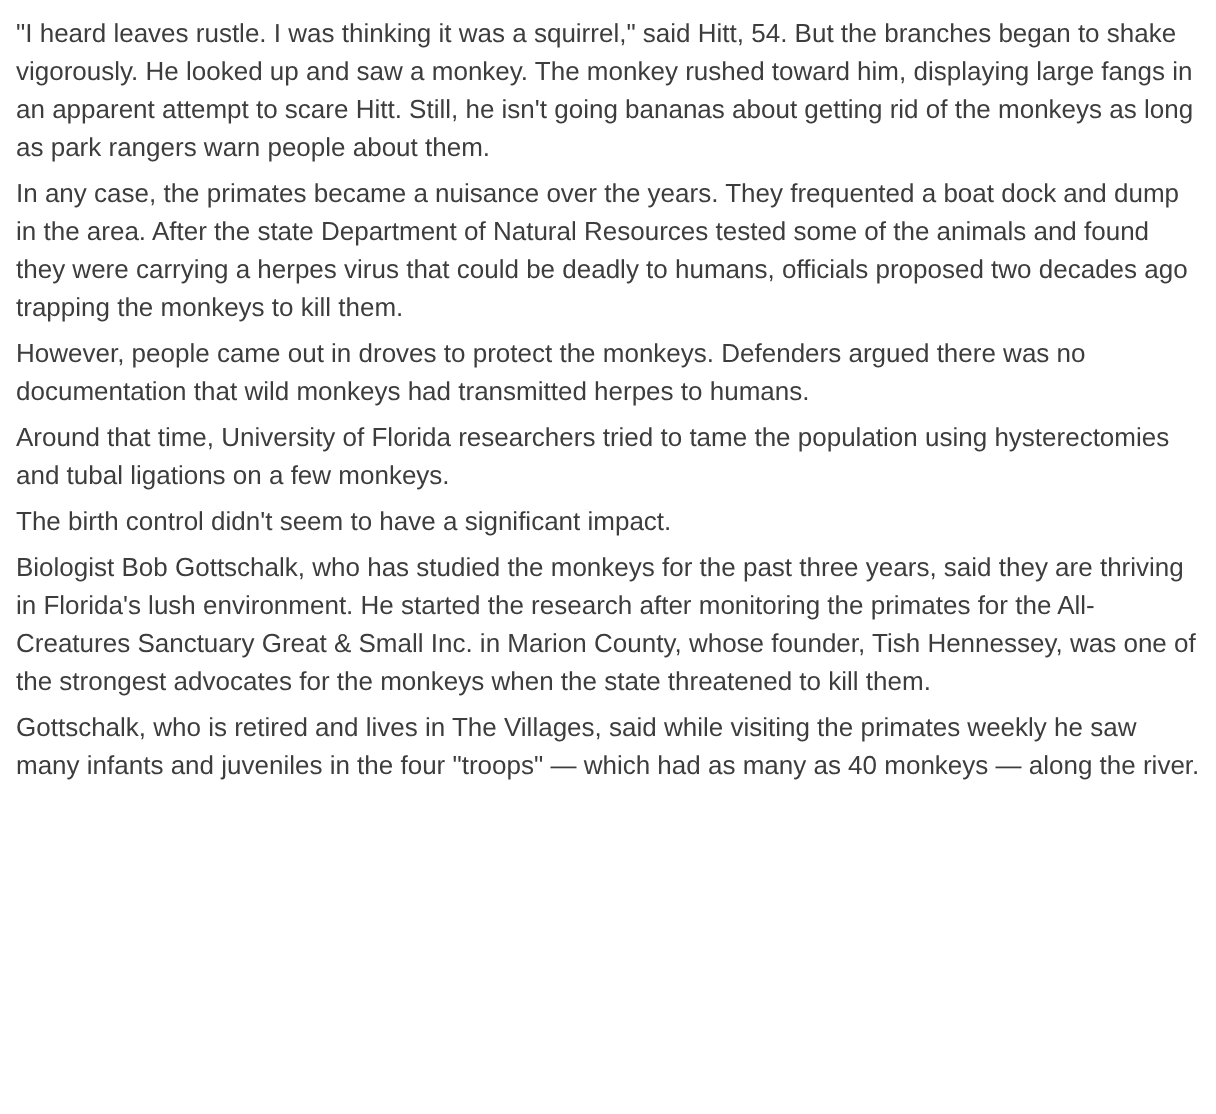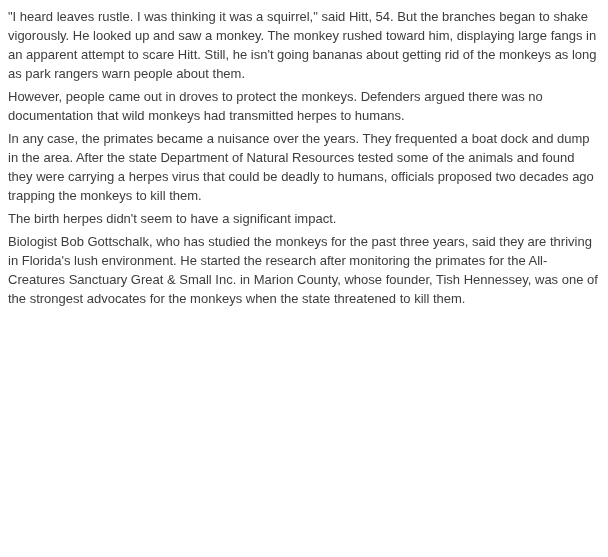--- a/index.html
+++ b/index.html
@@ -24,17 +24,19 @@
     line-height: 19px;
     color: #3d3d3d;
     -webkit-font-smoothing: antialiased;
   }
 </style>
 </head>
 <body>
 
 <main class="article-body">
   <p>"I heard leaves rustle. I was thinking it was a squirrel," said Hitt, 54. But the branches began to shake vigorously. He looked up and saw a monkey. The monkey rushed toward him, displaying large fangs in an apparent attempt to scare Hitt. Still, he isn't going bananas about getting rid of the monkeys as long as park rangers warn people about them.</p>
+  <p>In any case, the primates became a nuisance over the years. They frequented a boat dock and dump in the area. After the state Department of Natural Resources tested some of the animals and found they were carrying a herpes virus that could be deadly to humans, officials proposed two decades ago trapping the monkeys to kill them.</p>
   <p>However, people came out in droves to protect the monkeys. Defenders argued there was no documentation that wild monkeys had transmitted herpes to humans.</p>
-  <p>In any case, the primates became a nuisance over the years. They frequented a boat dock and dump in the area. After the state Department of Natural Resources tested some of the animals and found they were carrying a herpes virus that could be deadly to humans, officials proposed two decades ago trapping the monkeys to kill them.</p>
-  <p>The birth herpes didn't seem to have a significant impact.</p>
+  <p>Around that time, University of Florida researchers tried to tame the population using hysterectomies and tubal ligations on a few monkeys.</p>
+  <p>The birth control didn't seem to have a significant impact.</p>
   <p>Biologist Bob Gottschalk, who has studied the monkeys for the past three years, said they are thriving in Florida's lush environment. He started the research after monitoring the primates for the All-Creatures Sanctuary Great &amp; Small Inc. in Marion County, whose founder, Tish Hennessey, was one of the strongest advocates for the monkeys when the state threatened to kill them.</p>
+  <p>Gottschalk, who is retired and lives in The Villages, said while visiting the primates weekly he saw many infants and juveniles in the four "troops" — which had as many as 40 monkeys — along the river.</p>
 </main>
 
 </body></html>

